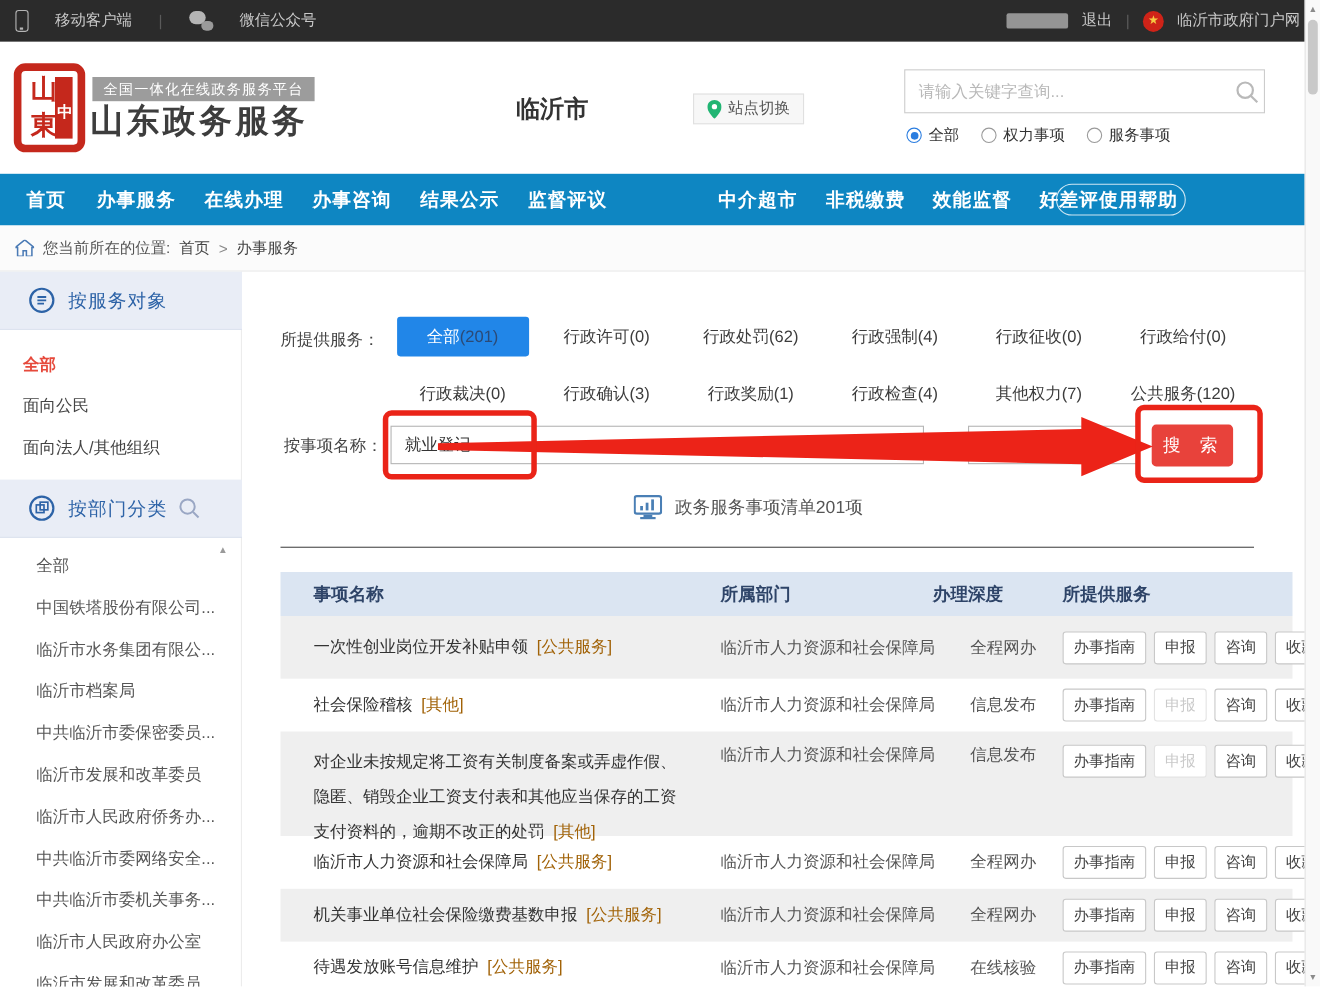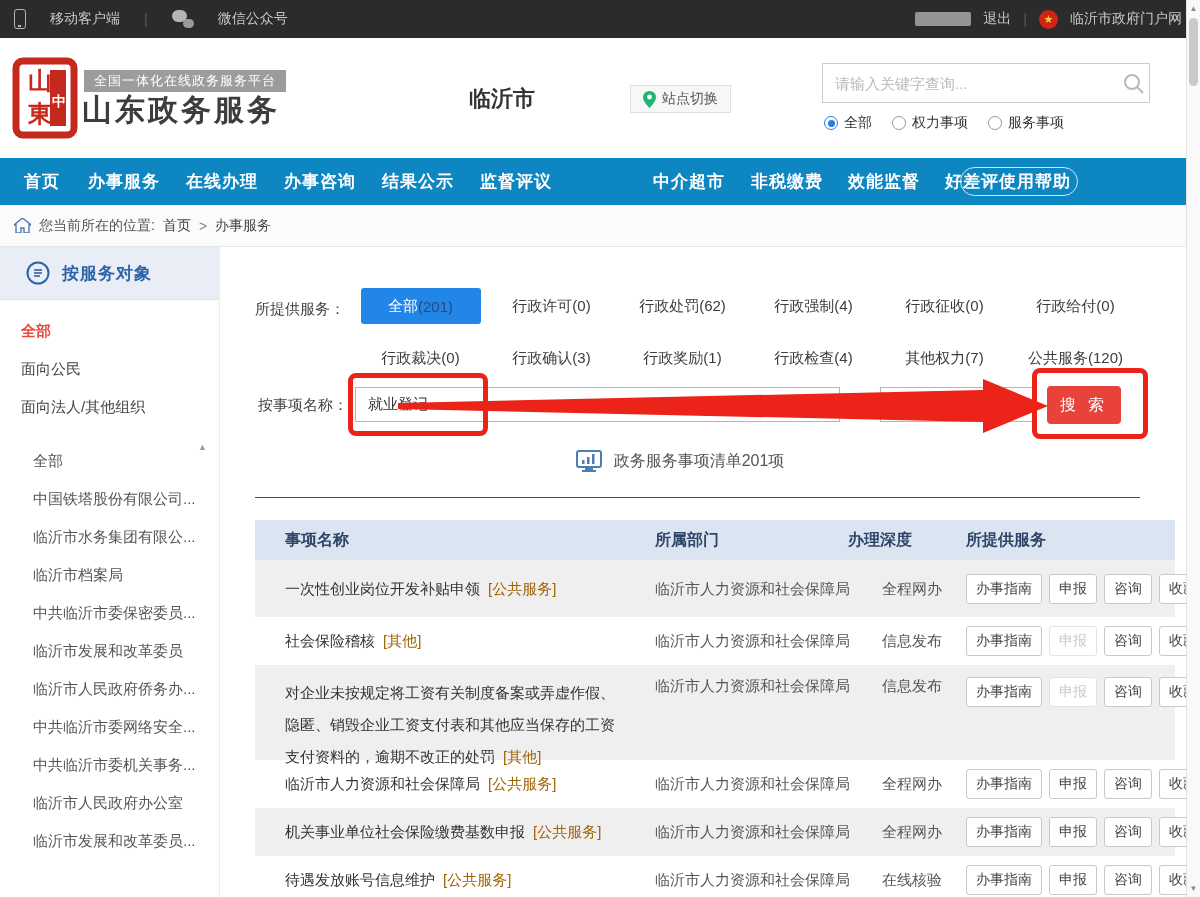--- a/index.html
+++ b/index.html
@@ -44,21 +44,21 @@
   .nav-help-outline { position:absolute; left:960px; top:9px; width:118px; height:29px; border:1px solid rgba(255,255,255,.8); border-radius:15px; pointer-events:none; }
 
   
   .crumbbar { position:absolute; left:0; top:205px; width:1200px; height:42px; background:#fbfbfb; border-bottom:1px solid #e7e7e7; display:flex; align-items:center; padding-left:14px; gap:8px; font-size:14px; color:#555; }
   .crumb-link { color:#444; cursor:pointer; }
   .crumb-sep { color:#888; }
 
   
   .sidebar { position:absolute; left:0; top:247px; width:220px; height:650px; background:#fff; border-right:1px solid #ececec; }
   .side-head { position:relative; width:220px; height:53px; background:#e9edf6; border-bottom:1px solid #dde3ef; display:flex; align-items:center; gap:12px; padding-left:26px; }
-  .side-head .ttl { font-size:17px; font-weight:bold; color:#2d63a7; letter-spacing:1px; }
+  .side-head .ttl { font-size:17px; font-weight:normal; color:#2d63a7; letter-spacing:1px; }
   .side-head .mag2 { position:absolute; right:38px; top:16px; }
   .side-list1 { padding:12px 0 10px 21px; }
   .side-item1 { height:38px; display:flex; align-items:center; font-size:15px; color:#444; cursor:pointer; }
   .side-item1.active { color:#e64a3c; font-weight:bold; }
   .dept-list { position:relative; padding:6px 0 0 33px; }
   .dept-item { height:38px; display:flex; align-items:center; font-size:15px; color:#555; cursor:pointer; white-space:nowrap; }
   .dept-scroll-arrow { position:absolute; right:12px; top:6px; font-size:9px; color:#9a9a9a; }
 
   
   .main { position:absolute; left:220px; top:247px; width:966px; height:650px; background:#fff; }
@@ -68,21 +68,21 @@
   .tabs-row.r2 { top:93px; }
   .tab-cell { width:131px; display:flex; justify-content:center; align-items:center; height:36px; }
   .tab-plain { font-size:15px; color:#3c3c3c; cursor:pointer; white-space:nowrap; }
   .tab-active { width:120px; height:36px; background:#2186e8; border-radius:3px; display:flex; align-items:center; justify-content:center; color:#fff; font-size:15px; cursor:pointer; white-space:nowrap; }
   .tab-active .cnt { color:#2b4a76; }
 
   .search-row-label { position:absolute; left:38px; top:149px; font-size:15px; color:#444; }
   .name-input { position:absolute; left:135px; top:140px; width:485px; height:35px; border:1px solid #b5b5b5; background:#fff; font-size:15px; color:#333; padding:0 12px; outline:none; font-family:inherit; }
   .dept-label-hidden { position:absolute; left:570px; top:148px; font-size:15px; color:#555; z-index:1; white-space:nowrap; }
   .dept-input { position:absolute; left:660px; top:140px; width:156px; height:35px; border:1px solid #b5b5b5; background:#fff; z-index:2; }
-  .search-btn { position:absolute; left:827px; top:139px; width:74px; height:38px; background:#e8423b; border:none; border-radius:4px; color:#fff; font-size:16px; letter-spacing:4px; cursor:pointer; z-index:4; font-family:Liberation Serif, serif; }
+  .search-btn { position:absolute; left:827px; top:139px; width:74px; height:38px; background:#e8423b; border:none; border-radius:4px; color:#fff; font-size:16px; letter-spacing:4px; cursor:pointer; z-index:4; font-family:Liberation Mono, monospace; }
   .anno-box { position:absolute; border:5px solid #ea2418; border-radius:8px; z-index:6; pointer-events:none; }
   .anno-box.b1 { left:128px; top:126px; width:140px; height:63px; }
   .anno-box.b2 { left:812px; top:121px; width:116px; height:71px; }
   .anno-arrow { position:absolute; left:178px; top:128px; z-index:5; pointer-events:none; }
 
   .summary-line { position:absolute; left:0; top:203px; width:920px; display:flex; justify-content:center; align-items:center; gap:12px; }
   .summary-line .txt { font-size:16px; color:#555; }
   .main-divider { position:absolute; left:35px; top:250px; width:885px; height:0; border-top:1px solid #4a4a4a; }
 
   .table { position:absolute; left:35px; top:273px; width:920px; }
@@ -205,20 +205,32 @@
         <line x1="8" y1="12" x2="16" y2="12" stroke="#2d63a7" stroke-width="1.6"></line>
         <line x1="8" y1="15" x2="14" y2="15" stroke="#2d63a7" stroke-width="1.6"></line>
       </svg>
       <span class="ttl">按服务对象</span>
     </div>
     <div class="side-list1">
       <div class="side-item1 active">全部</div>
       <div class="side-item1">面向公民</div>
       <div class="side-item1">面向法人/其他组织</div>
     </div>
+    <div class="side-head">
+      <svg width="24" height="24" viewBox="0 0 24 24">
+        <circle cx="12" cy="12" r="10.5" fill="none" stroke="#2d63a7" stroke-width="2"></circle>
+        <rect x="7" y="9" width="7" height="7" fill="none" stroke="#2d63a7" stroke-width="1.5"></rect>
+        <rect x="10.5" y="6.5" width="7" height="7" fill="none" stroke="#2d63a7" stroke-width="1.5"></rect>
+      </svg>
+      <span class="ttl">按部门分类</span>
+      <svg class="mag2" width="20" height="20" viewBox="0 0 20 20">
+        <circle cx="8.5" cy="8.5" r="6.5" fill="none" stroke="#9aa7c4" stroke-width="1.8"></circle>
+        <line x1="13.5" y1="13.5" x2="18.5" y2="18.5" stroke="#9aa7c4" stroke-width="1.8"></line>
+      </svg>
+    </div>
     <div class="dept-list">
       <span class="dept-scroll-arrow">▲</span>
       <div class="dept-item">全部</div>
       <div class="dept-item">中国铁塔股份有限公司...</div>
       <div class="dept-item">临沂市水务集团有限公...</div>
       <div class="dept-item">临沂市档案局</div>
       <div class="dept-item">中共临沂市委保密委员...</div>
       <div class="dept-item">临沂市发展和改革委员</div>
       <div class="dept-item">临沂市人民政府侨务办...</div>
       <div class="dept-item">中共临沂市委网络安全...</div>

